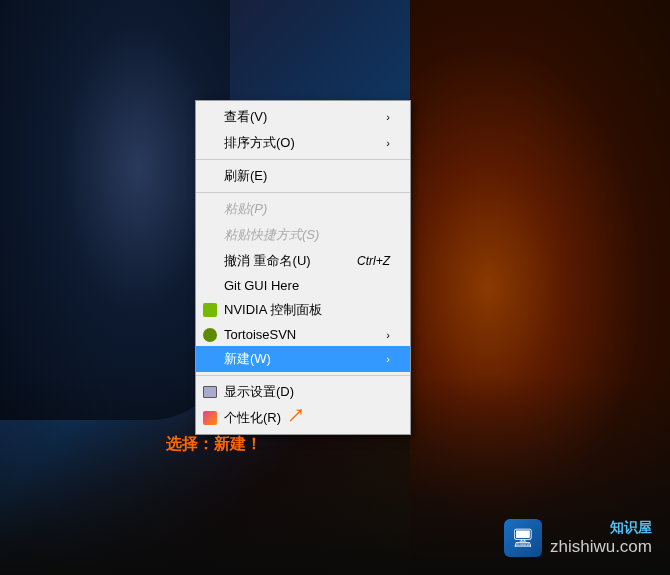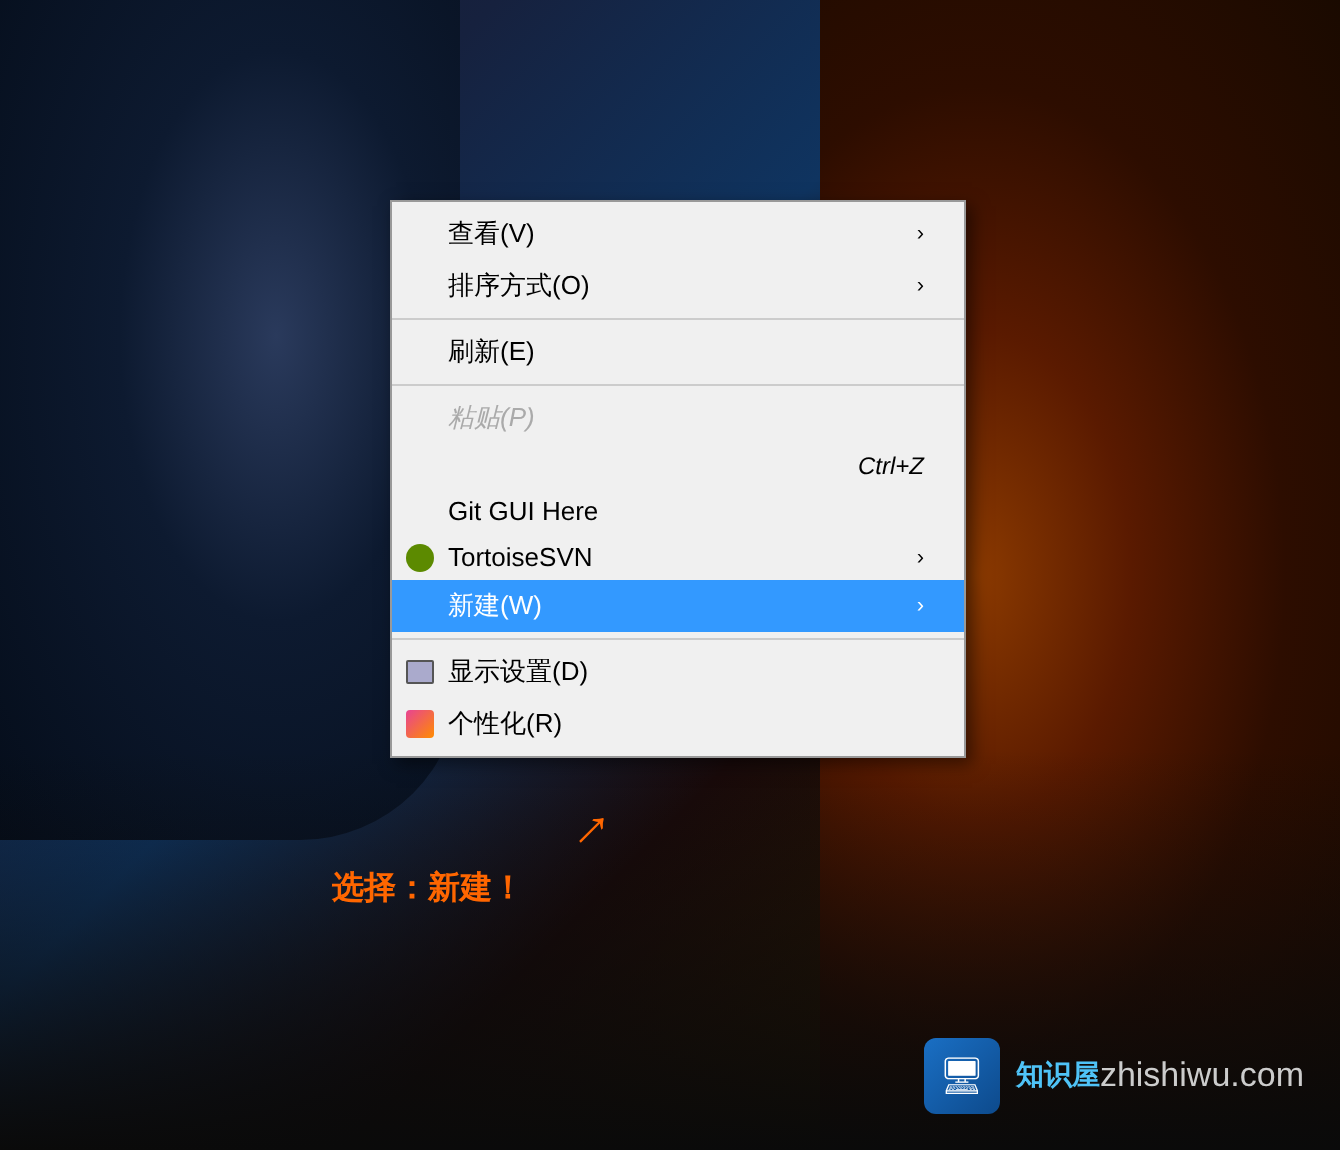--- a/index.html
+++ b/index.html
@@ -49,21 +49,21 @@
       right: 0;
       height: 200px;
       background: linear-gradient(to top, #0a0a0a 0%, transparent 100%);
     }
 
     
     .context-menu {
       position: absolute;
       top: 100px;
       left: 195px;
-      width: 288px;
+      width: 216px;
       background: #f0f0f0;
       border: 1px solid #999;
       box-shadow: 3px 3px 8px rgba(0,0,0,0.5);
       padding: 3px 0;
     }
 
     .menu-item {
       display: flex;
       align-items: center;
       padding: 4px 20px 4px 28px;
@@ -131,22 +131,22 @@
       border-radius: 6px;
       display: flex;
       align-items: center;
       justify-content: center;
       font-size: 18px;
       color: white;
     }
 
     .watermark-text {
       display: flex;
-      flex-direction: row;
-      align-items: center;
+      flex-direction: column;
+      align-items: flex-end;
     }
 
     .watermark-text .site {
       font-size: 14px;
       color: #4fc3f7;
       font-weight: bold;
     }
 
     .watermark-text .domain {
       font-size: 17px;
@@ -235,25 +235,35 @@
       <span class="arrow">›</span>
     </div>
     <div class="menu-separator"></div>
     <div class="menu-item">
       <span>刷新(E)</span>
     </div>
     <div class="menu-separator"></div>
     <div class="menu-item dimmed">
       <span>粘贴(P)</span>
     </div>
-    <div class="menu-item">
+    <div class="menu-item dimmed">
+      <span>粘贴快捷方式(S)</span>
+    </div>
+    <div class="menu-item">
+      <span>撤消 重命名(U)</span>
       <span class="shortcut">Ctrl+Z</span>
     </div>
     <div class="menu-item">
       <span>Git GUI Here</span>
+    </div>
+    <div class="menu-item">
+      <span class="icon">
+        <div class="icon-nvidia"></div>
+      </span>
+      <span>NVIDIA 控制面板</span>
     </div>
     <div class="menu-item">
       <span class="icon">
         <div class="icon-tortoise"></div>
       </span>
       <span>TortoiseSVN</span>
       <span class="arrow">›</span>
     </div>
     <div class="menu-item highlighted">
       <span>新建(W)</span>

